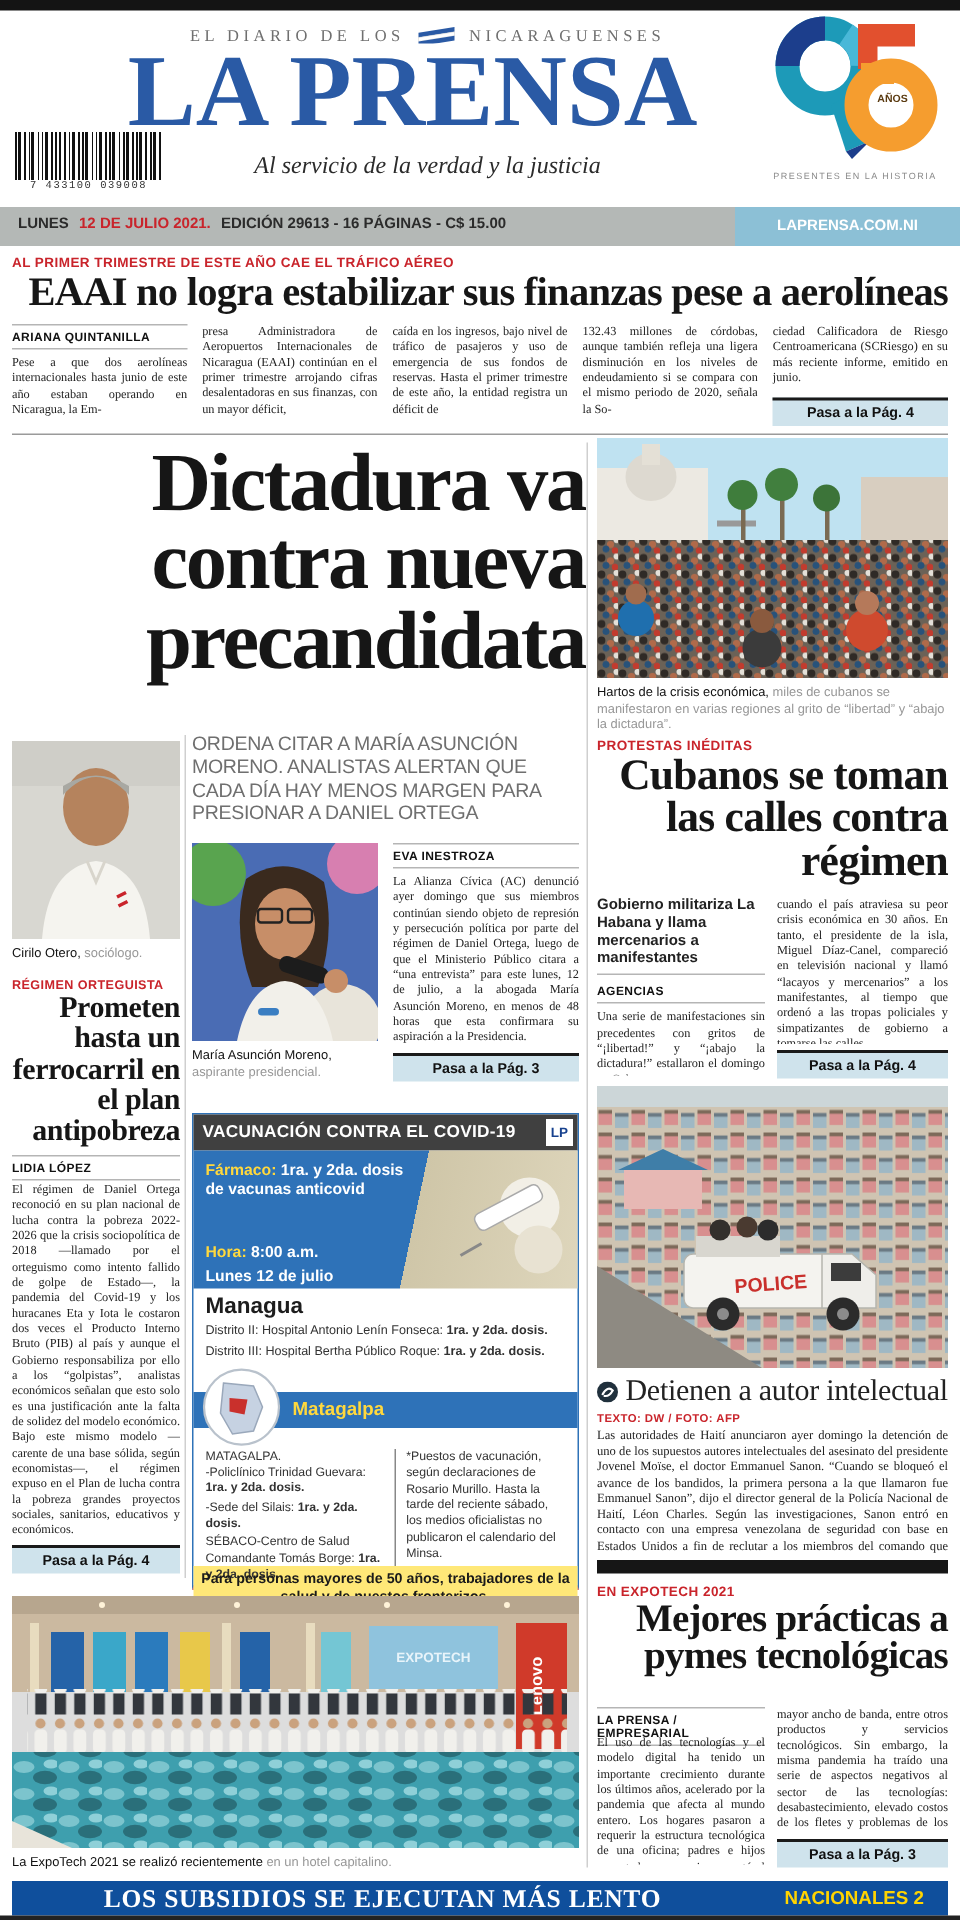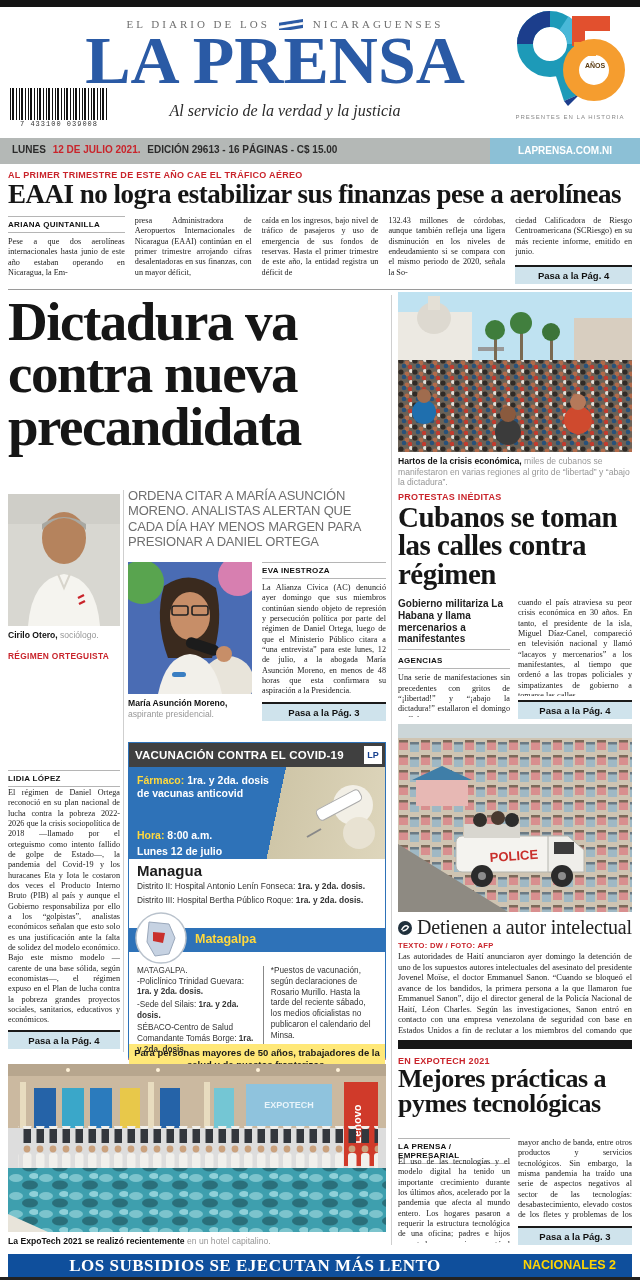--- a/index.html
+++ b/index.html
@@ -1,28 +1,28 @@
 <!DOCTYPE html>
 <html><head>
 <meta charset="utf-8">
 <style>
   html,body{margin:0;padding:0;background:#e9e9e7;}
   .page{position:relative;width:640px;height:1280px;margin:0 auto;background:#fff;
         font-family:"Liberation Sans",sans-serif;overflow:hidden;}
   .abs{position:absolute;}
   .serif{font-family:"Liberation Serif",serif;}
-  .hl{font-family:"Liberation Serif",serif;font-weight:bold;color:#161616;}
+  .hl{font-family:"Liberation Serif",serif;font-weight:bold;color:#161616;text-align:right;}
   .kicker{color:#c9242b;font-weight:bold;font-size:9px;letter-spacing:.3px;}
   .body-text{font-family:"Liberation Serif",serif;font-size:8.2px;line-height:1.26;
              text-align:justify;color:#222;overflow:hidden;}
   .byline{font-size:8px;font-weight:bold;color:#111;letter-spacing:.3px;
           border-top:1px solid #b5b5b5;border-bottom:1px solid #b5b5b5;padding:3px 0;margin-bottom:4px;}
   .jump{display:block;background:#cfe3ec;border-top:2px solid #1a1a1a;font-weight:bold;
         font-size:9.5px;text-align:center;padding:3px 0;color:#111;cursor:pointer;}
-  .cap b{font-weight:bold;font-size:8.6px;color:#111;}
+  .cap b{font-weight:normal;font-size:8.6px;color:#111;}
   .cap{font-size:8.6px;color:#979797;line-height:1.25;}
   .vrule{border-left:1px solid #cfcfcf;width:0;}
   .hrule{border-top:1px solid #9a9a9a;height:0;}
   figure{margin:0;}
   .photo{overflow:hidden;background:#ddd;}
   .photo svg{display:block;}
 </style>
 </head>
 <body>
 
@@ -155,20 +155,21 @@
       <path d="M34 36 Q56 12 78 36 L78 30 Q56 16 34 30 Z" fill="#a8a8a2"></path>
       <path d="M20 132 Q24 84 56 80 Q88 84 92 132 Z" fill="#f5f4ef"></path>
       <path d="M50 80 L56 94 L62 80" fill="none" stroke="#d8d5cc" stroke-width="2"></path>
       <path d="M70 104 l6 -3 m-5 9 l6 -3" stroke="#c9242b" stroke-width="2.4" fill="none"></path>
     </svg>
   </figure>
   <div class="abs cap" style="left:8px;top:630px;width:112px;">
     <b>Cirilo Otero, </b><span>sociólogo.</span>
   </div>
   <div class="abs kicker" style="left:8px;top:651px;font-size:8.4px;">RÉGIMEN ORTEGUISTA</div>
+  <div class="abs hl" style="left:8px;top:662px;width:112px;font-size:20px;line-height:1.02;font-weight:600;letter-spacing:-0.3px;">Prometen hasta un ferrocarril en el plan antipobreza</div>
   <div class="abs byline" style="left:8px;top:770px;width:112px;">LIDIA LÓPEZ</div>
   <div class="abs body-text" style="left:8px;top:788px;width:112px;height:238px;">
     <span>El régimen de Daniel Ortega reconoció en su plan nacional de lucha contra la pobreza 2022-2026 que la crisis sociopolítica de 2018 —llamado por el orteguismo como intento fallido de golpe de Estado—, la pandemia del Covid-19 y los huracanes Eta y Iota le costaron dos veces el Producto Interno Bruto (PIB) al país y aunque el Gobierno responsabiliza por ello a los “golpistas”, analistas económicos señalan que esto solo es una justificación ante la falta de solidez del modelo económico.</span>
     <span>Bajo este mismo modelo —carente de una base sólida, según economistas—, el régimen expuso en el Plan de lucha contra la pobreza grandes proyectos sociales, sanitarios, educativos y económicos.</span>
   </div>
   <span class="jump abs" style="left:8px;top:1030px;width:112px;">Pasa a la Pág. 4</span>
 
   <div class="abs" style="left:128px;top:488px;width:258px;font-size:13px;line-height:1.18;color:#6f6f6f;letter-spacing:-0.2px;">ORDENA CITAR A MARÍA ASUNCIÓN MORENO. ANALISTAS ALERTAN QUE CADA DÍA HAY MENOS MARGEN PARA PRESIONAR A DANIEL ORTEGA</div>
 
   <figure class="abs photo" style="left:128px;top:562px;width:124px;height:132px;">

